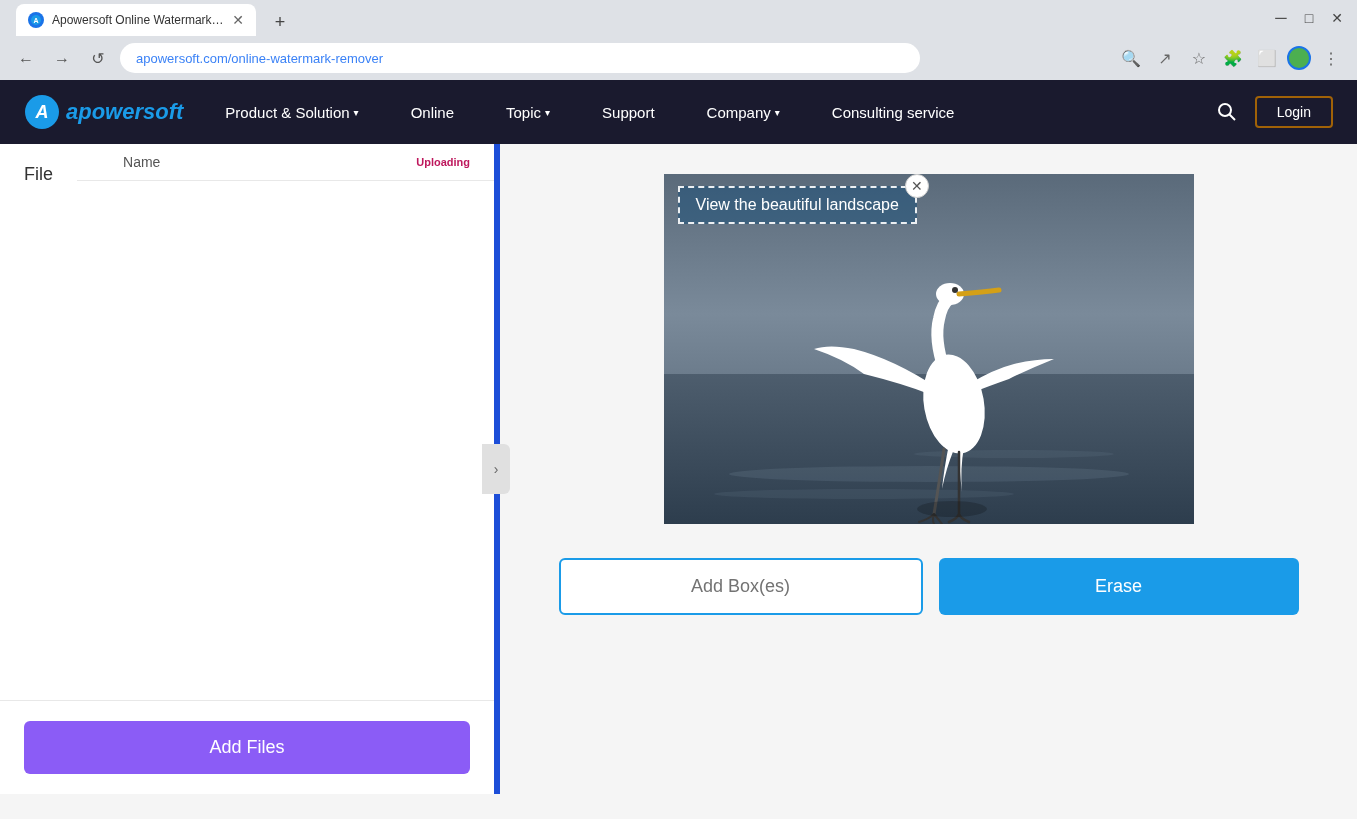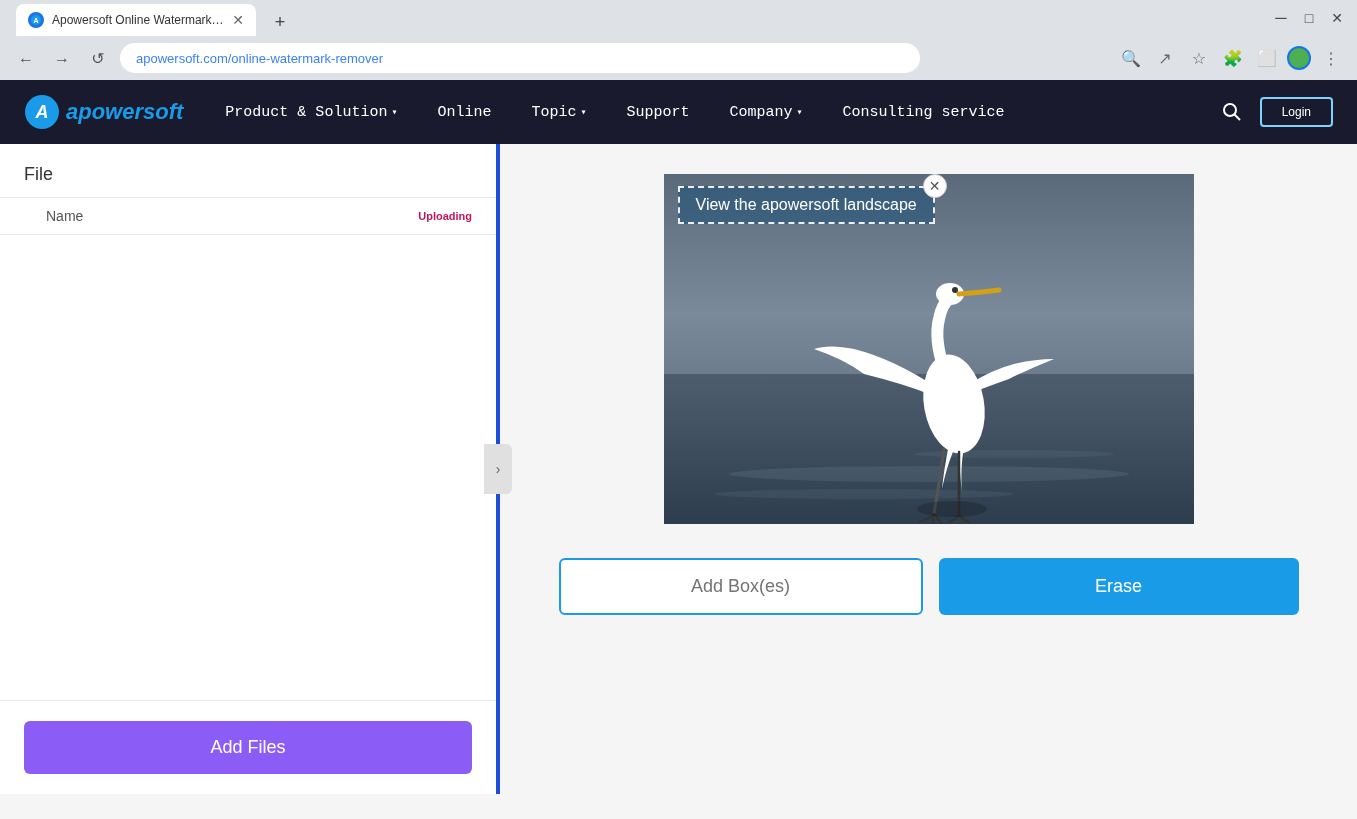--- a/index.html
+++ b/index.html
@@ -20,32 +20,32 @@
     .address-input { flex: 1; height: 30px; border: none; border-radius: 15px; background: #fff; padding: 0 16px; font-size: 13px; color: #3b82f6; outline: none; max-width: 700px; }
     .address-right { display: flex; align-items: center; gap: 6px; margin-left: auto; }
     .addr-icon { color: #666; font-size: 16px; cursor: pointer; width: 28px; height: 28px; display: flex; align-items: center; justify-content: center; border-radius: 50%; }
     .profile-icon { width: 24px; height: 24px; border-radius: 50%; background: #4caf50; border: 2px solid #1a73e8; display: flex; align-items: center; justify-content: center; font-size: 10px; color: white; cursor: pointer; }
 
     
     .site-nav { background: #1a1a2e; width: 100%; height: 64px; display: flex; align-items: center; padding: 0 24px; gap: 0; position: relative; }
     .logo { display: flex; align-items: center; gap: 6px; margin-right: 24px; text-decoration: none; }
     .logo-icon { width: 36px; height: 36px; }
     .logo-text { color: #1a9be8; font-size: 22px; font-style: italic; font-weight: bold; }
-    .nav-items { display: flex; align-items: center; gap: 4px; flex: 1; font-family: Liberation Mono, monospace; }
+    .nav-items { display: flex; align-items: center; gap: 16px; flex: 1; }
     .nav-item { color: #fff; font-size: 15px; padding: 0 18px; height: 64px; display: flex; align-items: center; cursor: pointer; white-space: nowrap; }
     .nav-item .arrow { font-size: 10px; margin-left: 4px; }
     .nav-right { display: flex; align-items: center; gap: 12px; margin-left: auto; }
     .search-icon-btn { color: #fff; font-size: 20px; cursor: pointer; width: 32px; height: 32px; display: flex; align-items: center; justify-content: center; }
-    .login-btn { background: transparent; border: 2px solid #7dd3fc; color: #fff; padding: 6px 20px; border-radius: 4px; font-size: 12px; cursor: pointer; font-weight: 500; }
+    .login-btn { background: transparent; border: 2px solid #a16207; color: #fff; padding: 6px 20px; border-radius: 4px; font-size: 14px; cursor: pointer; font-weight: 500; }
 
     
     .main-content { display: flex; width: 100%; min-height: 650px; background: #f5f5f5; }
 
     
-    .left-panel { width: 500px; flex-shrink: 0; background: #fff; border-right: 4px solid #1d4ed8; display: flex; flex-direction: column; position: relative; min-height: 650px; }
+    .left-panel { width: 500px; flex-shrink: 0; background: #fff; border-right: 6px solid #1d4ed8; display: flex; flex-direction: row; position: relative; min-height: 650px; }
     .panel-header { padding: 20px 24px 12px; border-bottom: 1px solid #e8e8e8; }
     .panel-title { font-size: 18px; color: #333; font-weight: 400; }
     .file-table { flex: 1; }
     .table-header { display: flex; align-items: center; padding: 10px 24px; border-bottom: 1px solid #e8e8e8; }
     .col-name { font-size: 14px; color: #555; font-weight: 500; flex: 1; margin-left: 22px; }
     .col-uploading { font-size: 11px; color: #be185d; font-weight: 700; }
     .file-row { display: flex; align-items: center; padding: 12px 24px; background: #f0f0f0; gap: 14px; }
     .file-avatar { width: 40px; height: 40px; border-radius: 50%; background: #ccc; display: flex; align-items: center; justify-content: center; color: #888; font-size: 18px; flex-shrink: 0; }
     .file-name { flex: 1; font-size: 15px; color: #333; }
     .file-check { width: 32px; height: 32px; border-radius: 50%; background: #1a9be8; display: flex; align-items: center; justify-content: center; color: white; font-size: 16px; flex-shrink: 0; }
@@ -226,21 +226,21 @@
         <path d="M280 275 Q275 310 270 340" stroke="#555" stroke-width="3" fill="none" stroke-linecap="round"></path>
         <path d="M295 278 Q295 310 295 340 Q293 345 285 348 M295 340 Q297 345 305 348" stroke="#333" stroke-width="2.5" fill="none" stroke-linecap="round"></path>
 
         <path d="M270 340 Q265 345 255 348 M270 340 Q268 346 270 350 M270 340 Q275 346 278 350" stroke="#333" stroke-width="2" fill="none" stroke-linecap="round"></path>
 
         <ellipse cx="288" cy="335" rx="35" ry="8" fill="rgba(0,0,0,0.2)"></ellipse>
       </svg>
 
       
       <div class="watermark-box">
-        <span class="watermark-text">View the apowersoft landscape</span>
+        <span class="watermark-text">View the beautiful landscape</span>
         <div class="watermark-close">
           <span>✕</span>
         </div>
       </div>
     </div>
 
     <div class="action-buttons">
       <button class="add-boxes-btn">Add Box(es)</button>
       <button class="erase-btn">Erase</button>
     </div>

